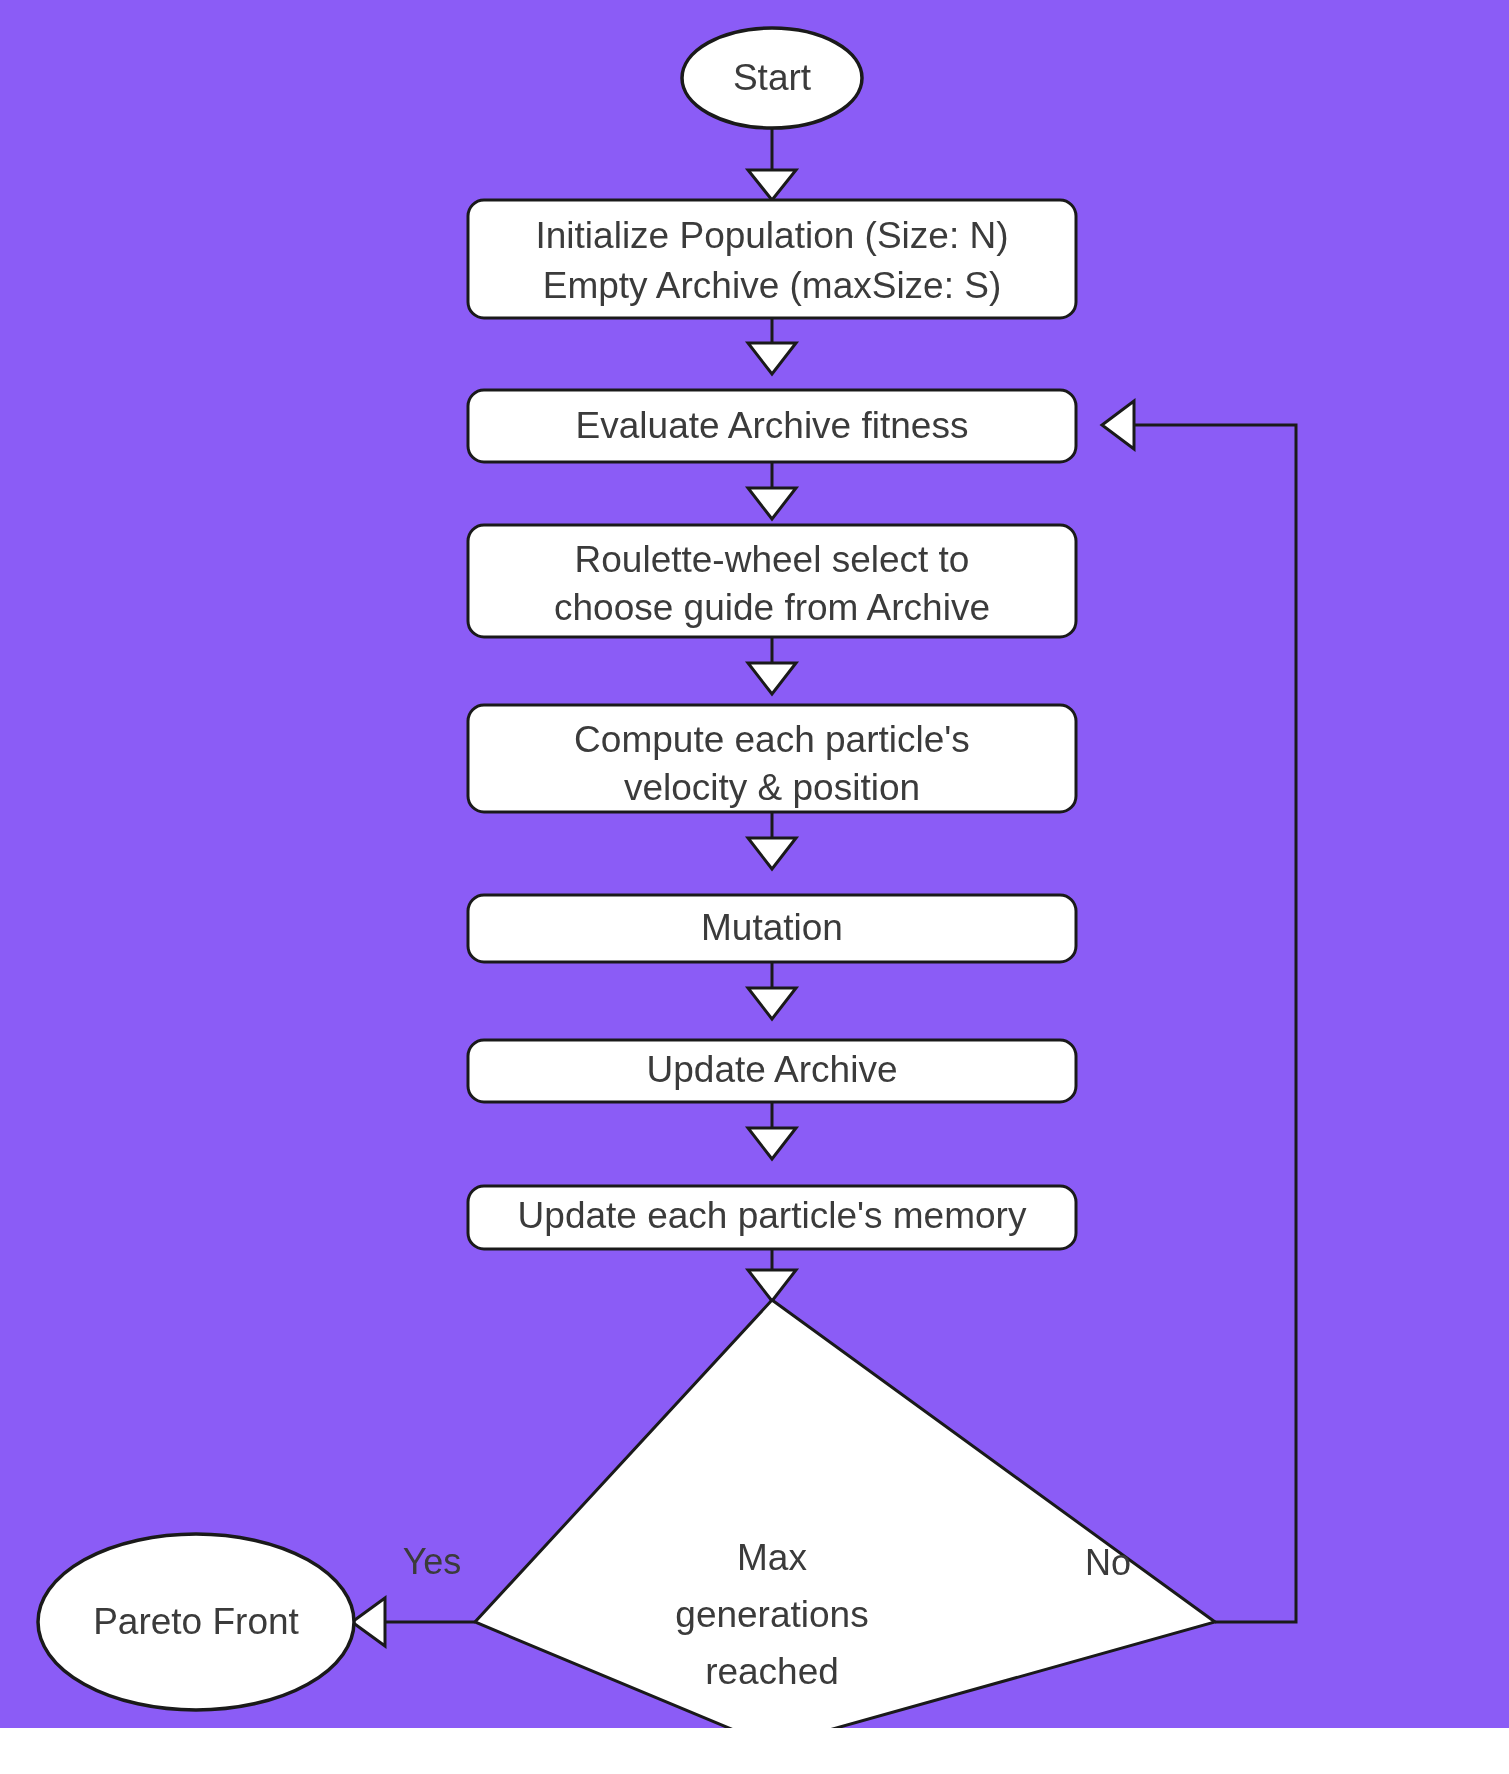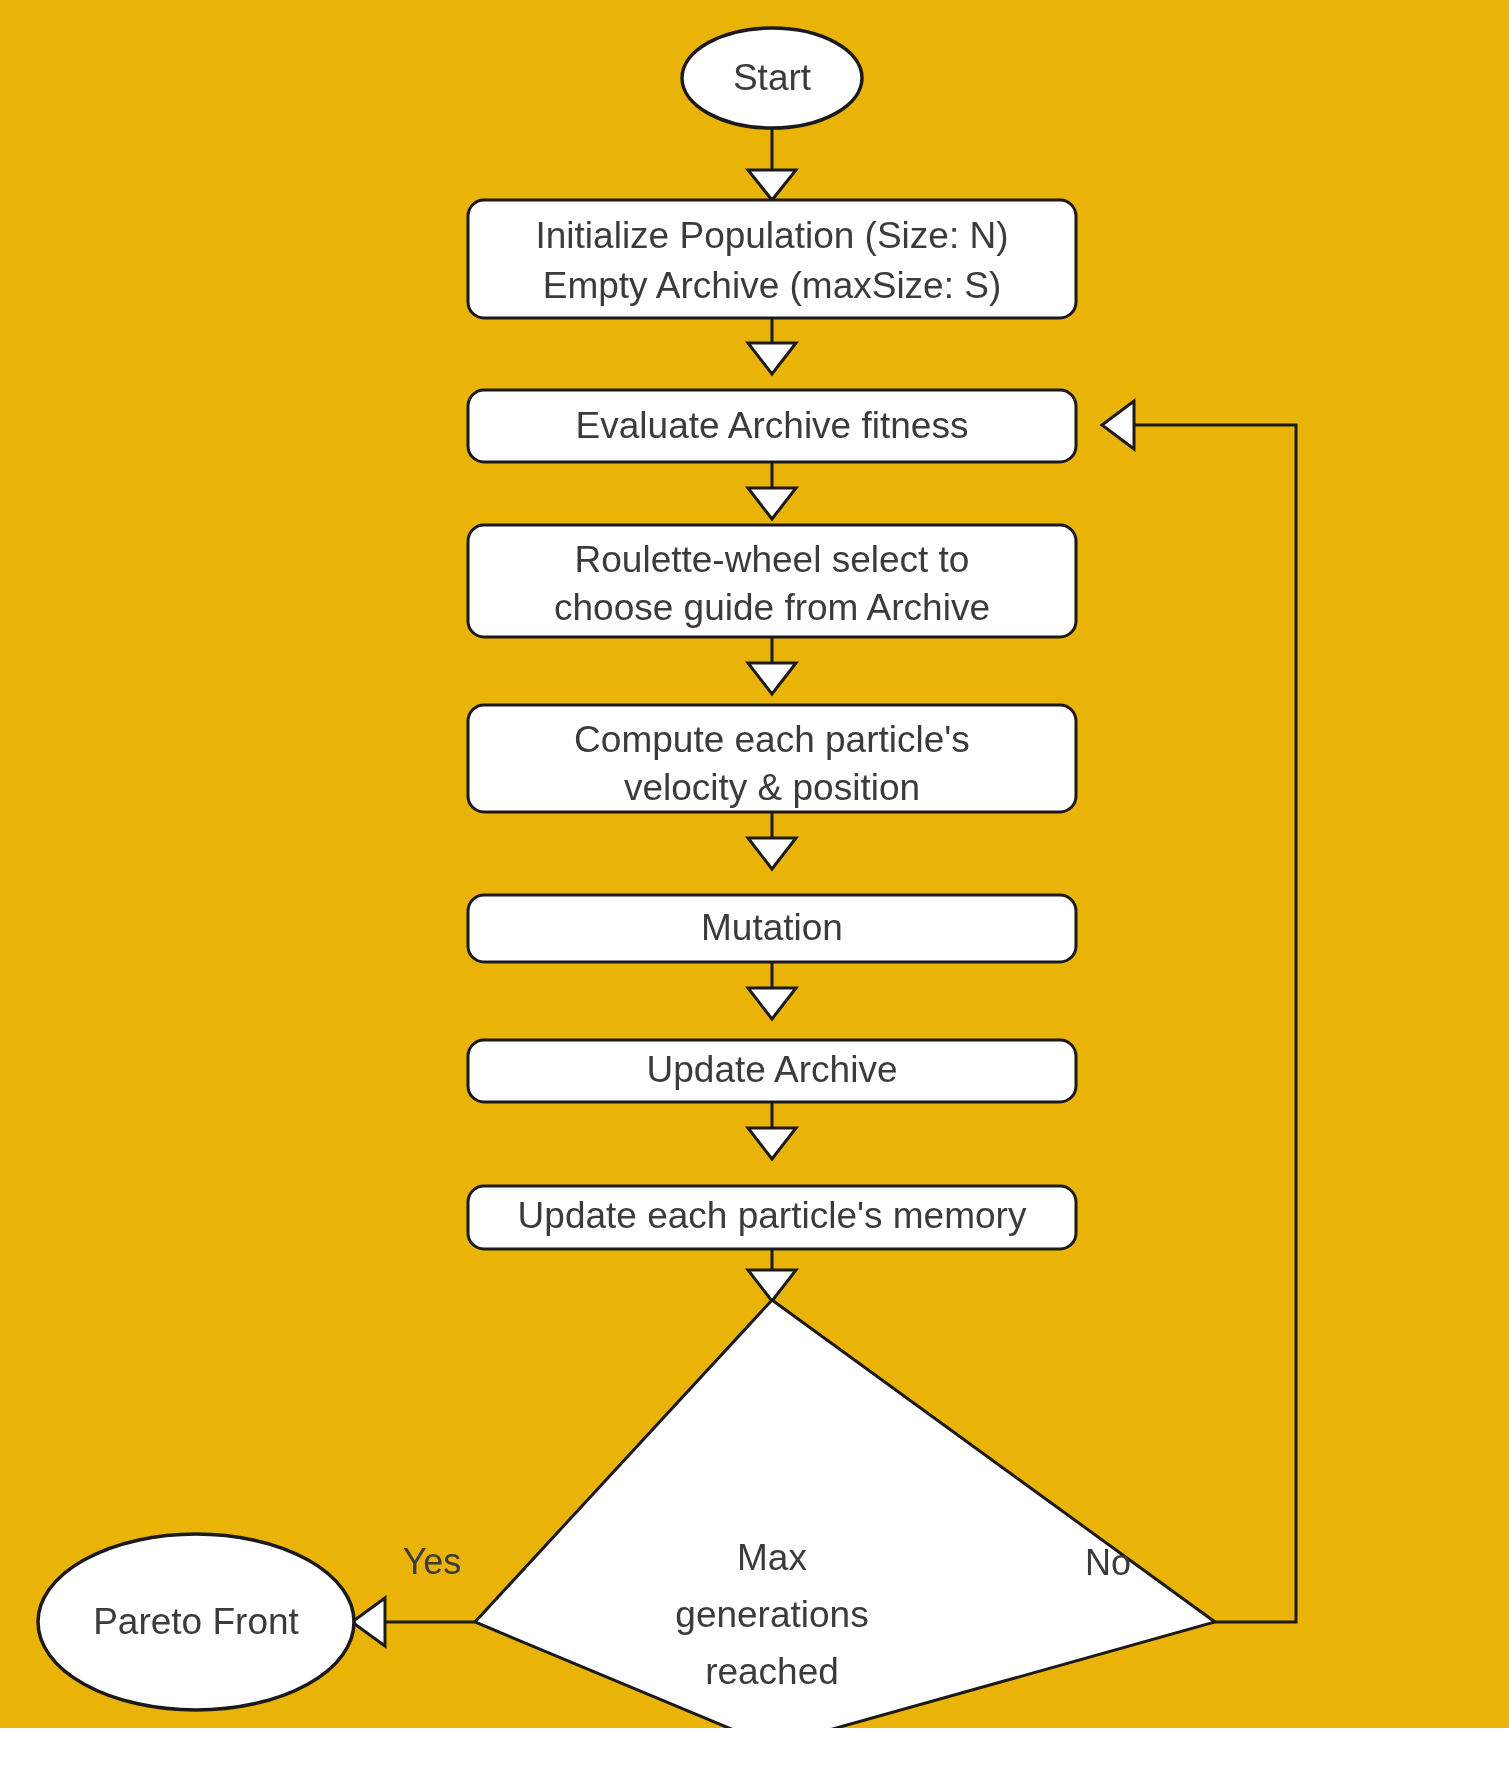--- a/index.html
+++ b/index.html
@@ -7,21 +7,21 @@
     padding: 0;
     background: #ffffff;
   }
   body {
     font-family: "Liberation Sans", sans-serif;
   }
   #canvas {
     position: relative;
     width: 1509px;
     height: 1728px;
-    background: #eab308;
+    background: #8b5cf6;
     overflow: hidden;
   }
   #flow-svg {
     position: absolute;
     left: 0;
     top: 0;
     width: 1509px;
     height: 1774px;
   }
   .node-shape {

